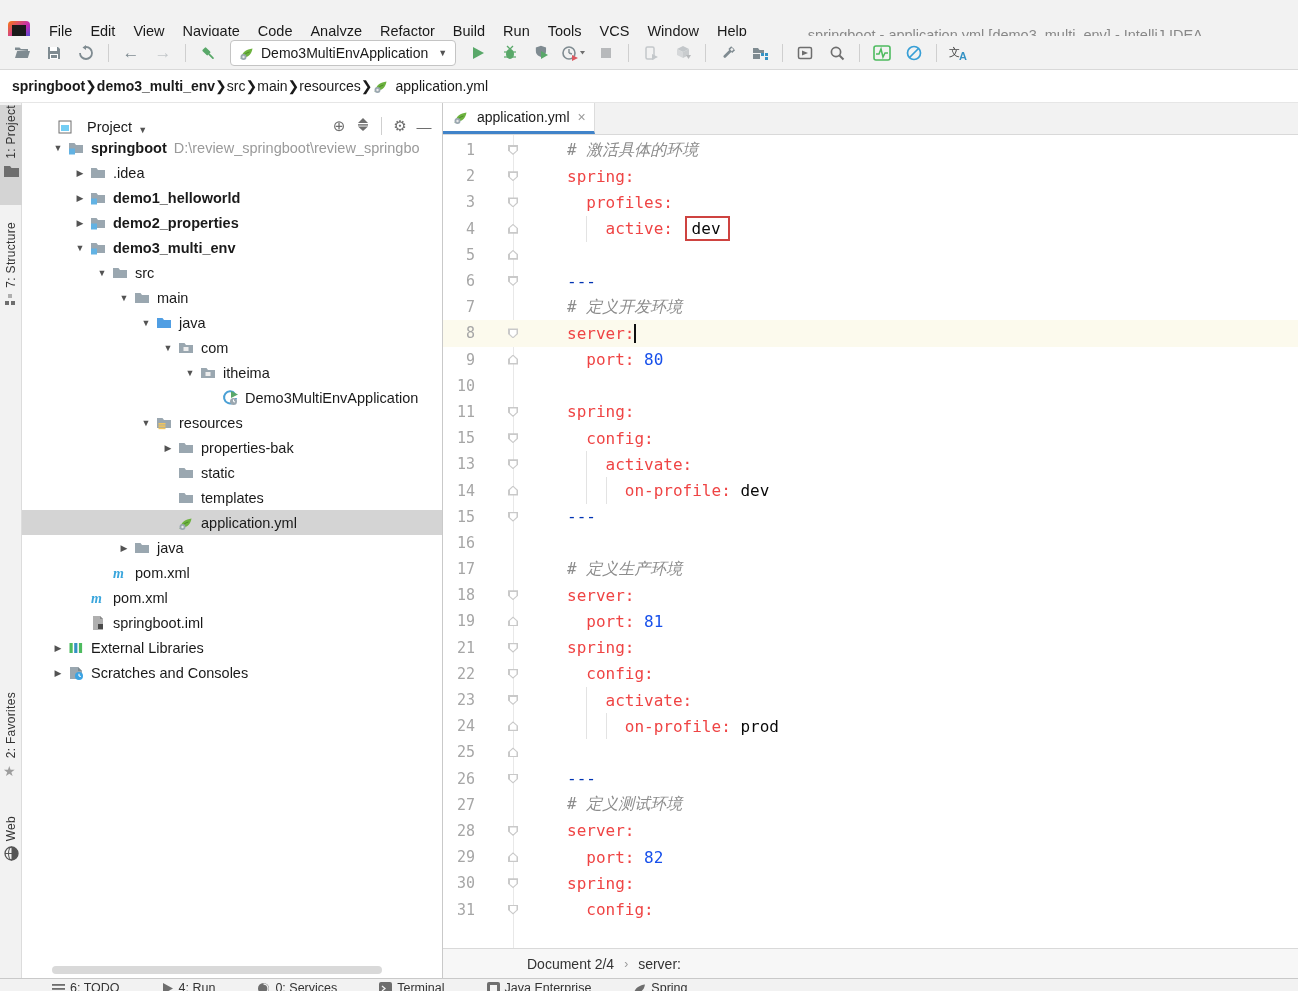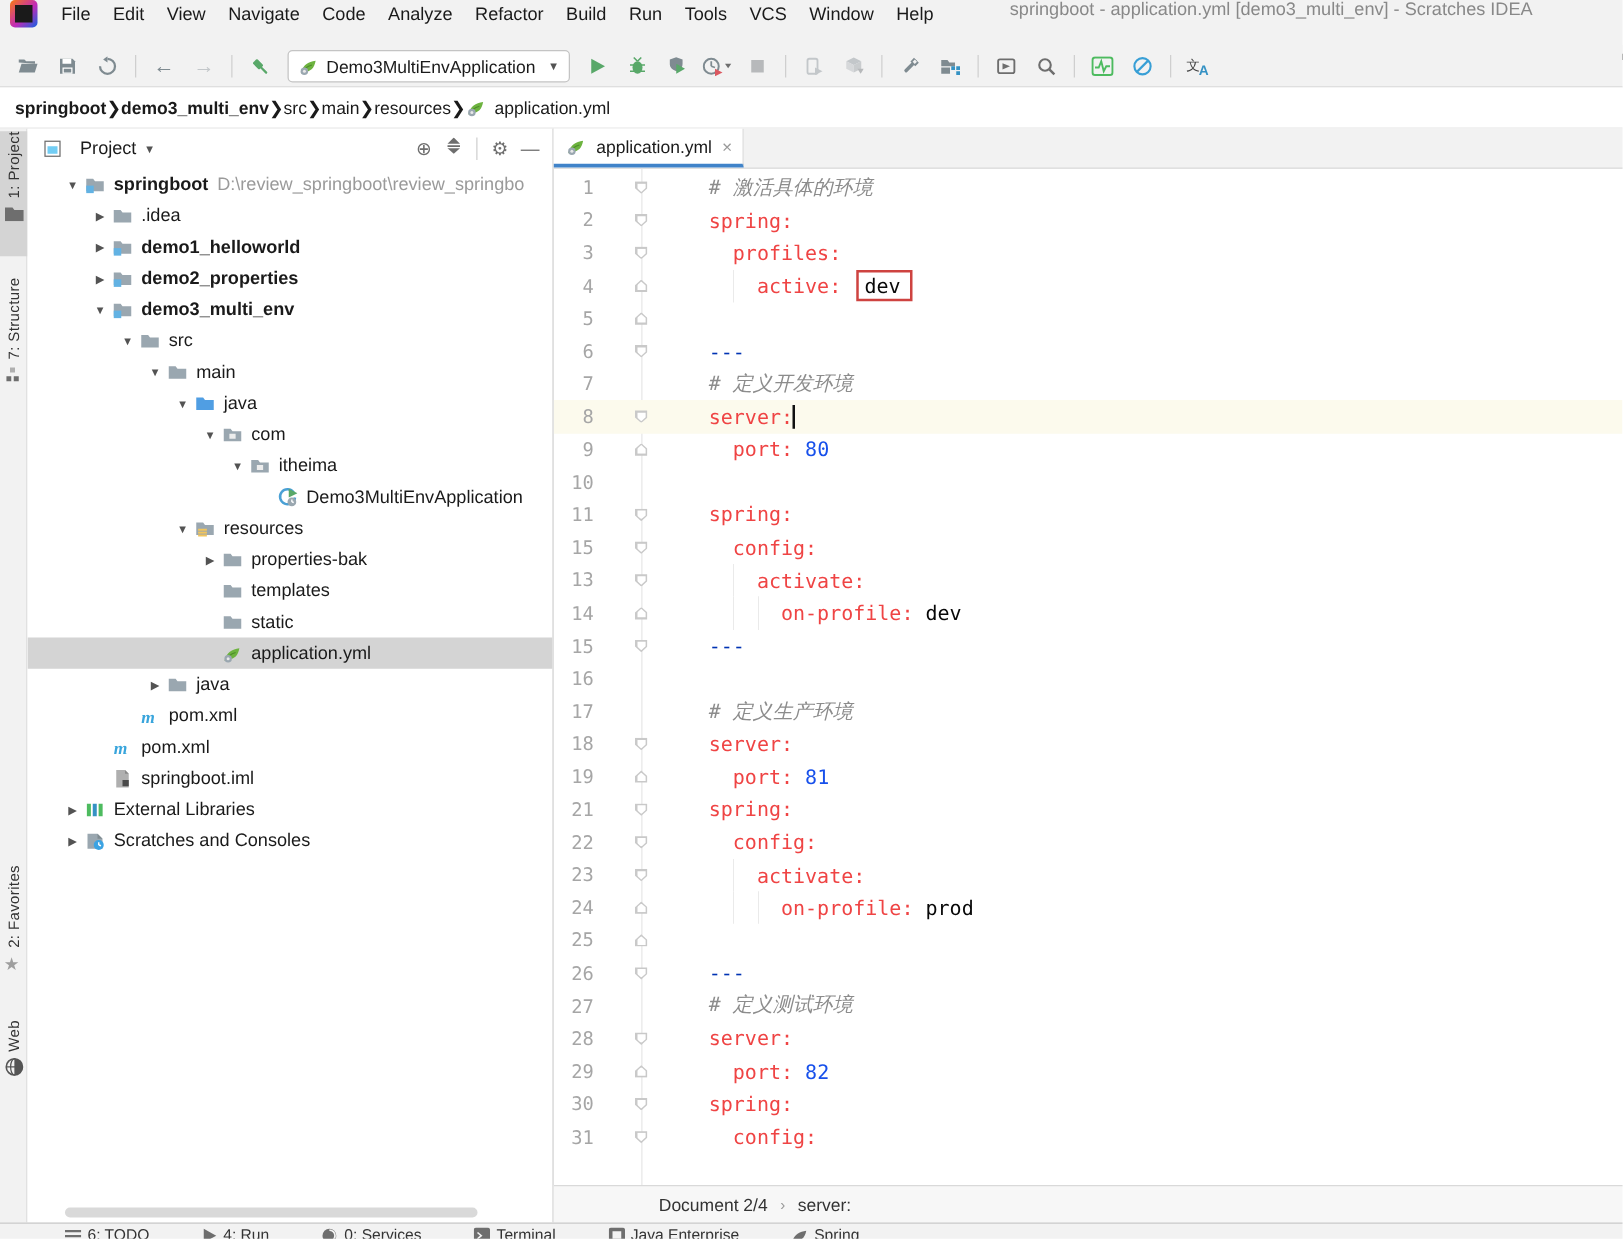--- a/index.html
+++ b/index.html
@@ -1,19 +1,19 @@
 <!DOCTYPE html>
 <html><head>
 <meta charset="utf-8">
 <style>
   * { margin:0; padding:0; box-sizing:border-box; }
   html,body { width:1298px; height:991px; overflow:hidden; background:#fff;
     font-family:"Liberation Sans", sans-serif; color:#1a1a1a; }
   .titlebar { position:absolute; left:0; top:0; right:0; height:48px; background:#F2F2F2;
-    display:flex; align-items:flex-start; border-bottom:5px solid #000000; }
+    display:flex; align-items:flex-end; border-bottom:5px solid #000000; }
   .logo { width:22px; height:22px; border-radius:4px; margin:0 10px 0 8px;
     background:linear-gradient(135deg,#F97A12,#C22BB7 55%,#1262E2); position:relative; }
   .logo::after { content:""; position:absolute; inset:4px; background:#1a1a1a; }
   .menus { display:flex; align-items:center; }
   .menu-item { padding:4px 9px; font-size:14.5px; cursor:default; }
   .win-title { color:#888; font-size:14.5px; margin-left:52px; }
   .toolbar { position:absolute; left:0; top:36px; right:0; height:34px; background:#F2F2F2;
     display:flex; align-items:center; border-bottom:1px solid #D9D9D9; padding-left:6px; }
   .tbtn { width:26px; height:26px; display:flex; align-items:center; justify-content:center; margin:0 3px; }
   .tsep { width:1px; height:18px; background:#CFCFCF; margin:0 6px; }
@@ -27,21 +27,21 @@
   .crumb { display:flex; align-items:center; }
   .crumb.bold span.lbl { font-weight:bold; }
   .stripe { position:absolute; left:0; top:103px; bottom:13px; width:22px; background:#F2F2F2;
     border-right:1px solid #DCDCDC; }
   .vitem { position:absolute; left:0; width:22px; display:flex; flex-direction:column; align-items:center; }
   .vlabel { writing-mode:vertical-rl; transform:rotate(180deg); font-size:12px; color:#333; letter-spacing:.3px; }
   .vitem.active { background:#D4D4D4; }
   .vitem svg { margin-top:5px; }
   .panel { position:absolute; left:22px; top:103px; width:421px; bottom:13px; background:#fff;
     border-right:1px solid #C9C9C9; overflow:hidden; }
-  .panel-header { height:32px; display:flex; align-items:center; padding:0 6px 0 12px; }
+  .panel-header { height:32px; display:flex; align-items:flex-end; padding:0 6px 0 12px;margin-left:23px; }
   .panel-title { font-size:14.5px; margin:0 4px 0 7px; }
   .ph-caret { font-size:9px; color:#535353; margin-left:2px; }
   .ph-right { margin-left:auto; display:flex; align-items:center; color:#6E6E6E; }
   .ph-ic { width:24px; text-align:center; font-size:15px; }
   .tree { position:relative; font-size:14.5px; }
   .trow { height:25px; display:flex; align-items:center; white-space:nowrap; cursor:default; }
   .trow.selected { background:#D4D4D4; }
   .chev { width:20px; text-align:center; font-size:9px; color:#535353; flex:0 0 20px; }
   .ticon { width:18px; height:16px; flex:0 0 18px; margin-right:5px; display:flex; align-items:center; }
   .tlabel.bold { font-weight:bold; }
@@ -95,21 +95,21 @@
       <div class="menu-item">Code</div>
       <div class="menu-item">Analyze</div>
       <div class="menu-item">Refactor</div>
       <div class="menu-item">Build</div>
       <div class="menu-item">Run</div>
       <div class="menu-item">Tools</div>
       <div class="menu-item">VCS</div>
       <div class="menu-item">Window</div>
       <div class="menu-item">Help</div>
     </div>
-  <div class="win-title">springboot - application.yml [demo3_multi_env] - Scratches IDEA</div>
+  <div class="win-title">springboot - application.yml [demo3_multi_env] - IntelliJ IDEA</div>
 </div>
 
 <div class="toolbar" id="toolbar">
     <div class="tbtn">
       <svg width="17" height="16">
         <path d="M1 5V2.5h4.5L7 4h7v2" fill="#7F8B91"></path>
         <path d="M1 13l2.2-7H16l-2.2 7z" fill="#7F8B91"></path>
       </svg>
     </div>
     <div class="tbtn">
@@ -500,31 +500,31 @@
     <span class="tlabel">properties-bak</span>
       </div>
       <div class="trow">
         <span style="flex:0 0 136px"></span>
     <span class="chev"></span>
     <span class="ticon">
           <svg width="16" height="16">
             <path d="M1 3h5.5L8 5h7v8H1z" fill="#9AA7B0"></path>
           </svg>
         </span>
-    <span class="tlabel">templates</span>
+    <span class="tlabel">static</span>
       </div>
       <div class="trow">
         <span style="flex:0 0 136px"></span>
     <span class="chev"></span>
     <span class="ticon">
           <svg width="16" height="16">
             <path d="M1 3h5.5L8 5h7v8H1z" fill="#9AA7B0"></path>
           </svg>
         </span>
-    <span class="tlabel">static</span>
+    <span class="tlabel">templates</span>
       </div>
       <div class="trow selected">
         <span style="flex:0 0 136px"></span>
     <span class="chev"></span>
     <span class="ticon">
           <svg width="16" height="16">
             <path d="M2.5 12.5C3 7 7.5 4.5 13.5 3.5 12.5 9.5 9.5 12 5 12.3z" fill="#6DB33F"></path>
             <path d="M2 13.5c2-3.5 5-5.5 8.5-6.5" fill="none" stroke="#4D8C2B" stroke-width="1"></path>
             <circle cx="4.5" cy="12" r="3" fill="#9AA7B0"></circle>
             <circle cx="4.5" cy="12" r="1.2" fill="#E8E8E8"></circle>

